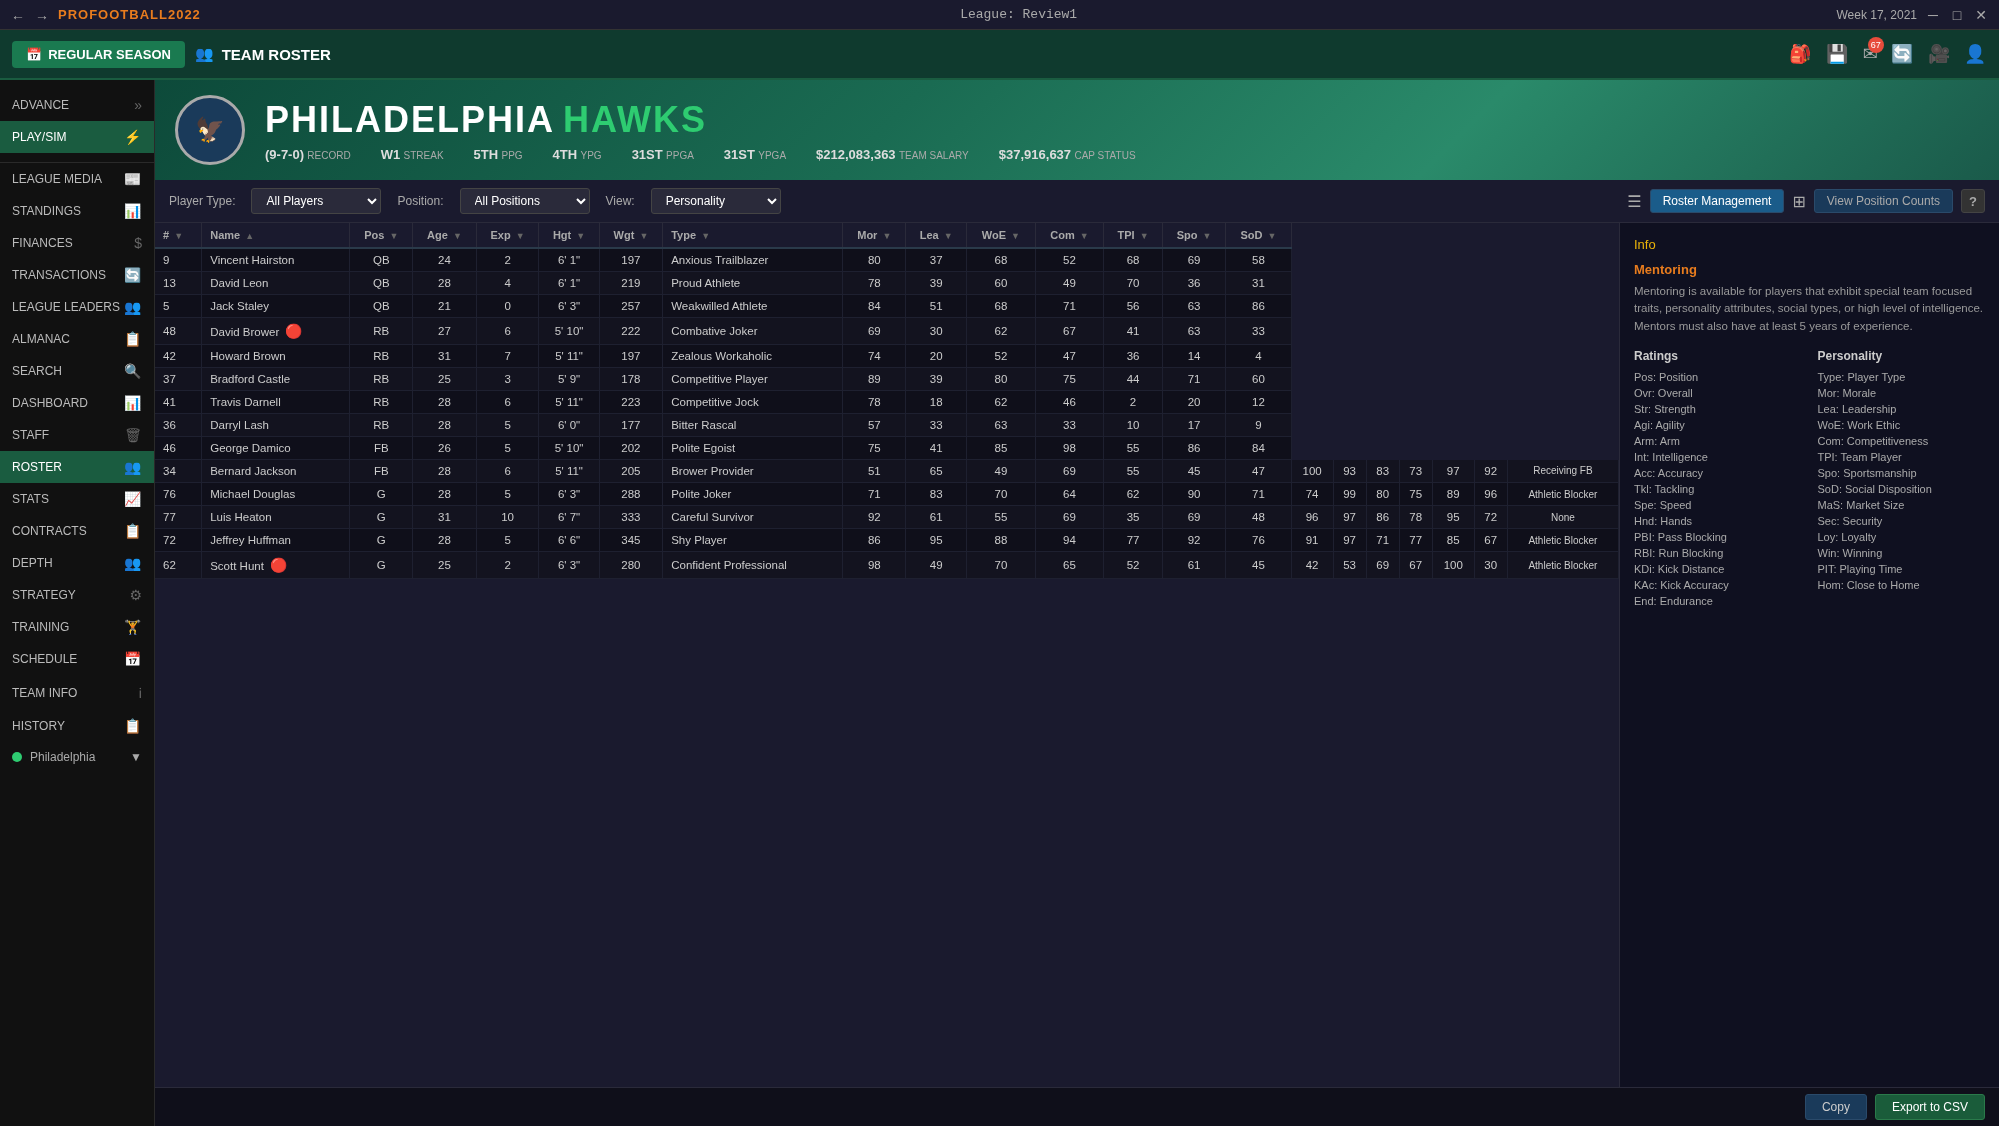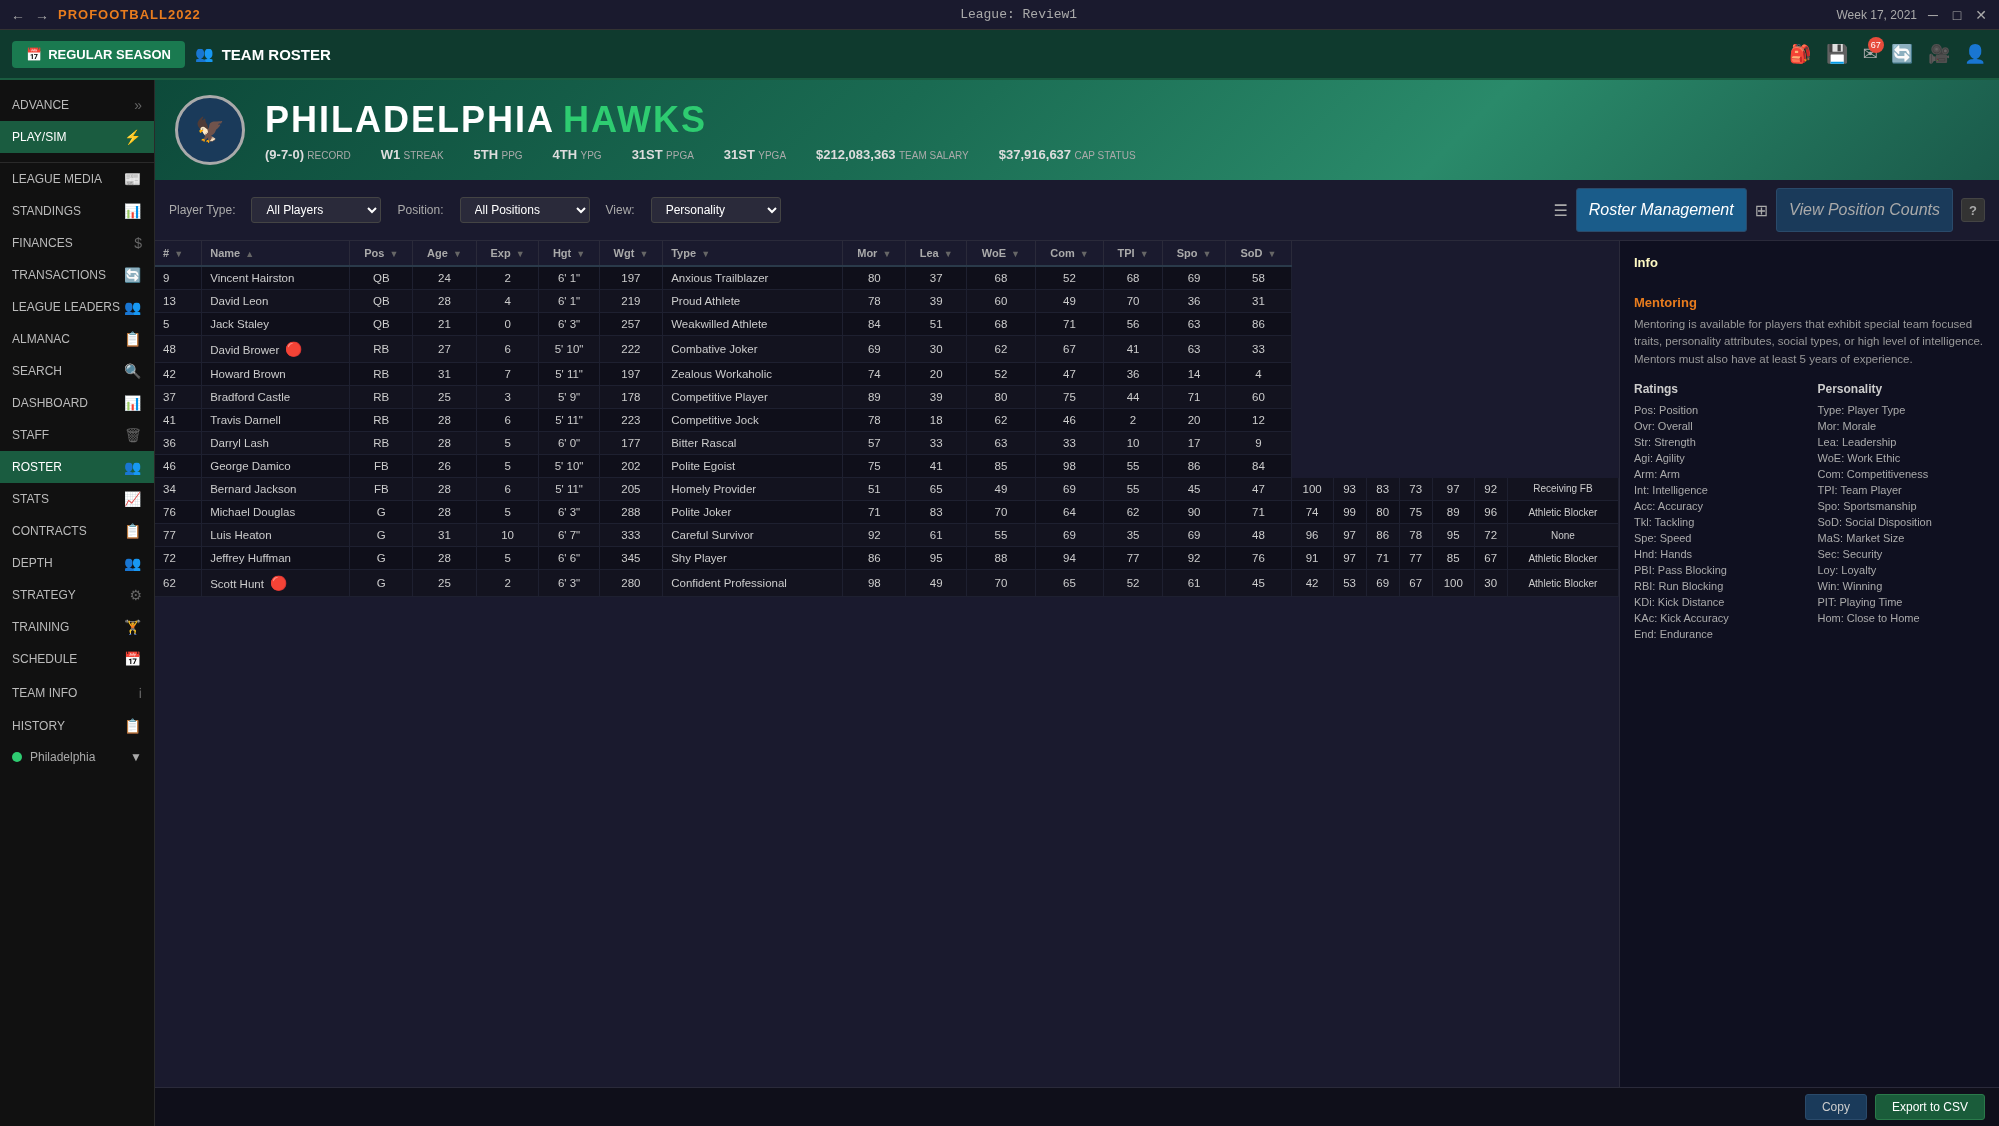--- a/index.html
+++ b/index.html
@@ -41,40 +41,40 @@
     .team-stats { display: flex; gap: 30px; margin-top: 6px; }
     .team-stat { text-align: center; }
     .team-stat-value { font-size: 13px; color: #ddd; font-weight: bold; }
     .team-stat-label { font-size: 10px; color: #aaa; text-transform: uppercase; }
 
     
     .roster-toolbar { background: #1a1a2e; padding: 8px 14px; display: flex; align-items: center; gap: 16px; border-bottom: 1px solid #2a2a3a; }
     .toolbar-label { color: #aaa; font-size: 12px; }
     .toolbar-select { background: #2a2a3a; color: #fff; border: 1px solid #444; padding: 4px 10px; border-radius: 3px; font-size: 12px; cursor: pointer; min-width: 130px; }
     .toolbar-right { margin-left: auto; display: flex; align-items: center; gap: 8px; }
-    .toolbar-btn { background: #1a3a5a; color: #aaa; border: 1px solid #2a4a6a; padding: 12px 12px; border-radius: 3px; font-size: 16px; cursor: pointer; font-style: italic; }
+    .toolbar-btn { background: #1a3a5a; color: #aaa; border: 1px solid #2a4a6a; padding: 4px 12px; border-radius: 3px; font-size: 12px; cursor: pointer; }
     .toolbar-btn.active { background: #1a5c8a; color: #fff; }
     .help-btn { background: #333; color: #aaa; border: 1px solid #444; width: 24px; height: 24px; border-radius: 3px; display: flex; align-items: center; justify-content: center; cursor: pointer; font-size: 13px; font-weight: bold; }
 
     
     .content-area { display: flex; flex: 1; overflow: hidden; }
     .table-section { flex: 1; overflow: auto; }
     .player-table { width: 100%; border-collapse: collapse; font-size: 11.5px; }
     .player-table th { background: #1a1a2e; color: #aaa; padding: 6px 5px; text-align: center; border-bottom: 2px solid #2a3a4a; border-right: 1px solid #2a2a3a; position: sticky; top: 0; z-index: 10; white-space: nowrap; font-size: 11px; }
     .player-table th.left { text-align: left; padding-left: 8px; }
     .player-table td { padding: 5px 5px; text-align: center; border-bottom: 1px solid #1e2030; border-right: 1px solid #1e2030; color: #ccc; white-space: nowrap; }
     .player-table td.left { text-align: left; padding-left: 8px; }
     .player-table tr:nth-child(even) { background: #13131f; }
     .player-table tr:nth-child(odd) { background: #0f0f1a; }
     .sort-arrow { color: #666; font-size: 9px; margin-left: 2px; }
     .red-dot { color: #e74c3c; font-size: 14px; margin-left: 3px; }
 
     
     .info-panel { width: 380px; background: #0f1020; border-left: 1px solid #2a2a3a; padding: 14px; overflow-y: auto; flex-shrink: 0; }
-    .info-title { color: #fef9c3; font-size: 13px; margin-bottom: 25px; font-weight: bold; }
+    .info-title { color: #eab308; font-size: 13px; margin-bottom: 10px; font-weight: normal; }
     .info-section-title { color: #e87c1e; font-size: 13px; font-weight: bold; margin-bottom: 6px; }
     .info-text { color: #999; font-size: 11.5px; line-height: 1.5; margin-bottom: 14px; }
     .ratings-grid { display: grid; grid-template-columns: 1fr 1fr; gap: 16px; }
     .ratings-col { }
     .ratings-col-title { color: #ccc; font-size: 12px; font-weight: bold; margin-bottom: 6px; }
     .rating-item { font-size: 11px; color: #aaa; padding: 2px 0; }
 
     
     .bottom-bar { background: #0f0f1a; padding: 6px 14px; display: flex; justify-content: flex-end; gap: 8px; border-top: 1px solid #2a2a3a; }
     .bottom-btn { background: #1a3a5a; color: #ccc; border: 1px solid #2a4a6a; padding: 5px 16px; border-radius: 3px; font-size: 12px; cursor: pointer; }
@@ -473,21 +473,21 @@
 
   </tr>
               <tr>
     <td class="left">34</td>
     <td class="left">Bernard Jackson</td>
     <td>FB</td>
     <td>28</td>
     <td>6</td>
     <td>5' 11"</td>
     <td>205</td>
-    <td class="left">Homely Provider</td>
+    <td class="left">Brower Provider</td>
     <td>51</td>
     <td>65</td>
     <td>49</td>
     <td>69</td>
     <td>55</td>
     <td>45</td>
     <td>47</td>
     <td class="extra-stat">100</td>
                 <td class="extra-stat">93</td>
                 <td class="extra-stat">83</td>

